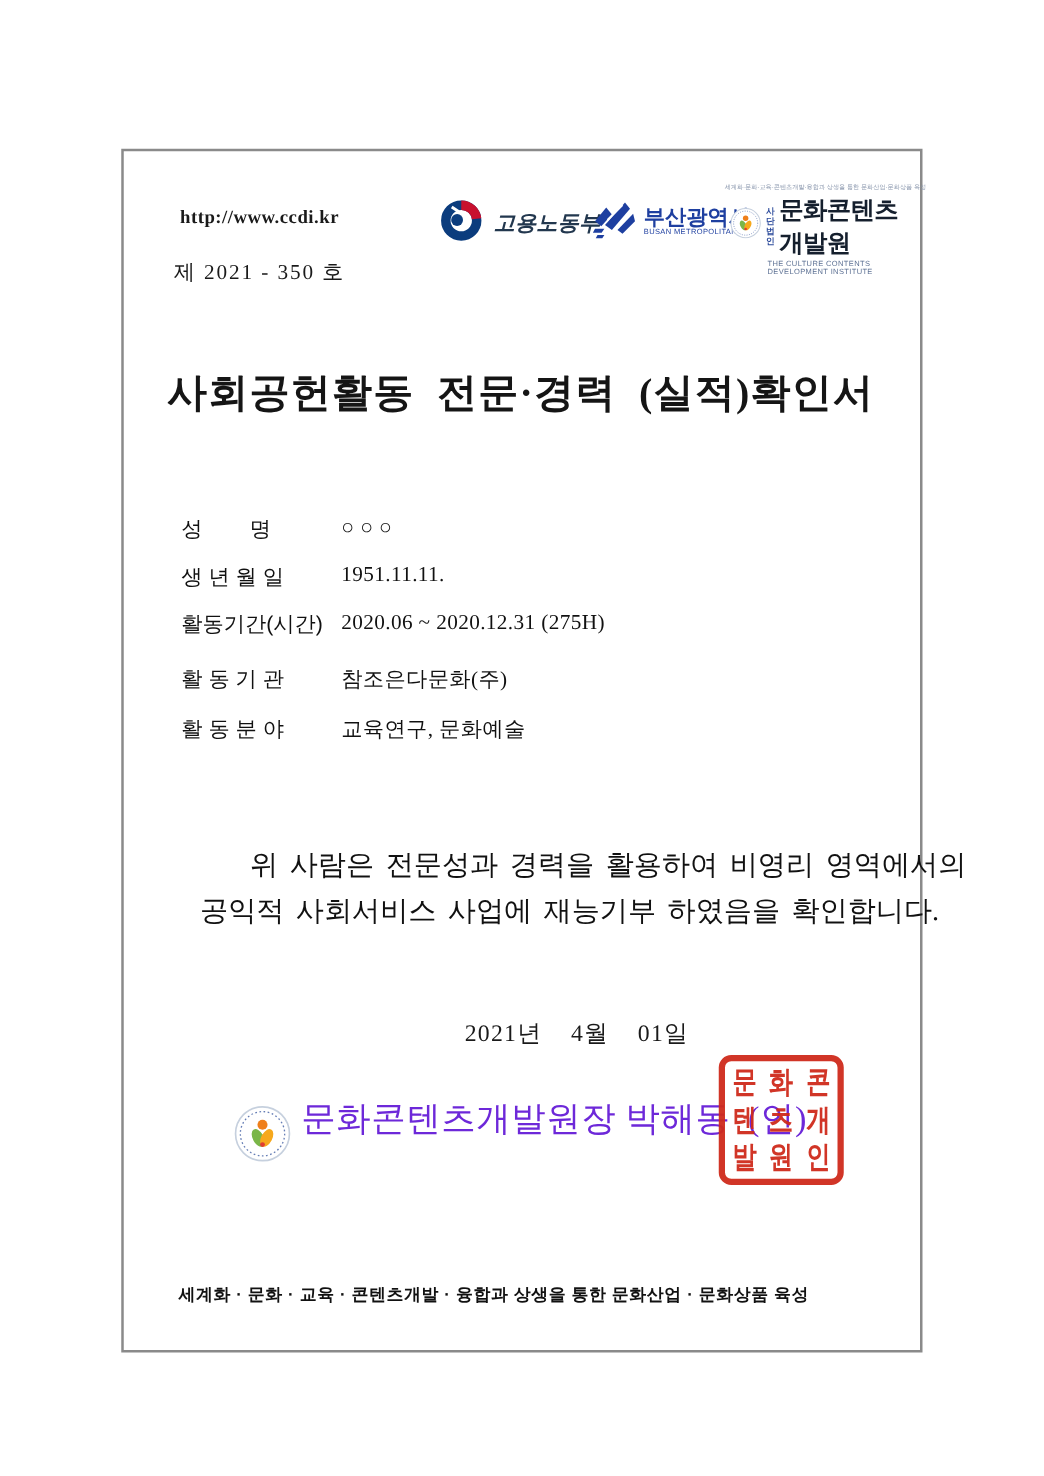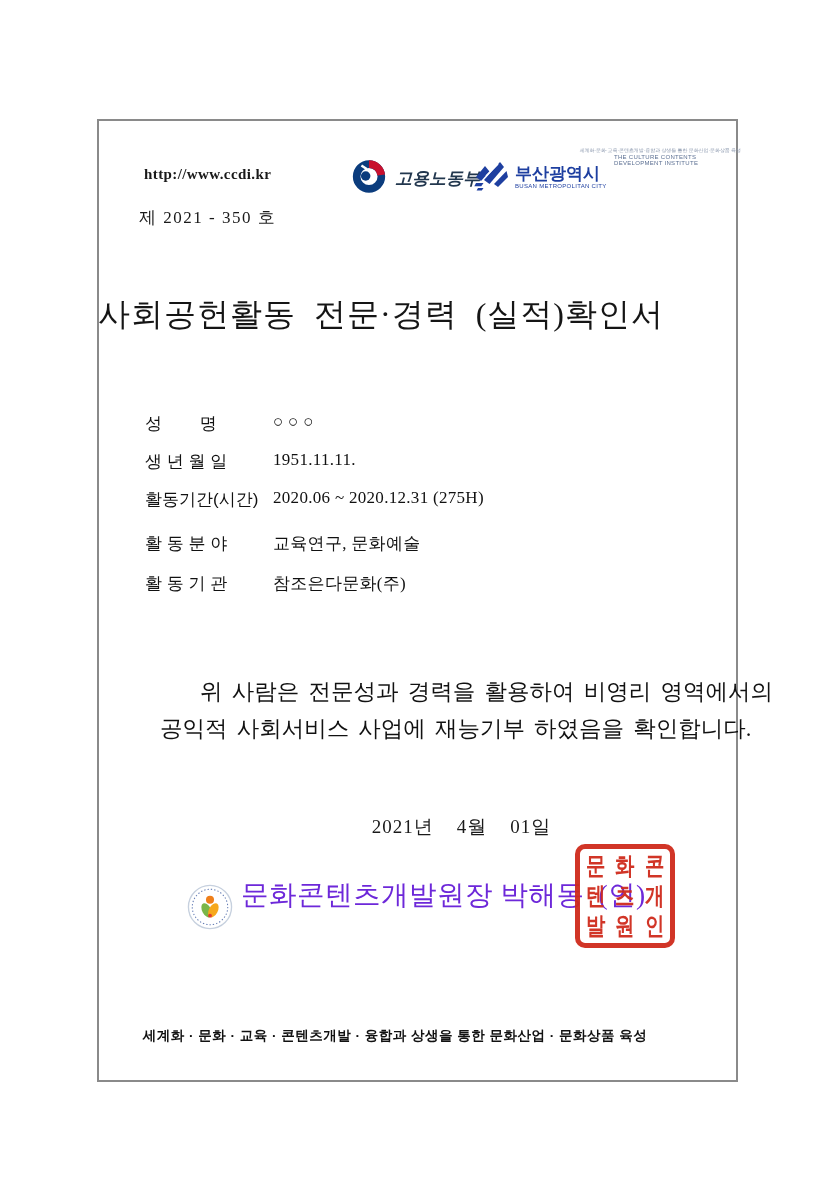--- a/index.html
+++ b/index.html
@@ -21,21 +21,21 @@
   .busan-text{display:flex;flex-direction:column;line-height:1.05;}
   .busan-label{font-size:17px;font-weight:bold;color:#1e3fa0;}
   .busan-sub{font-size:6px;color:#1e3fa0;letter-spacing:.3px;}
   .ccdi{left:584px;top:147px;width:153px;display:flex;flex-direction:column;align-items:center;}
   .ccdi-slogan{font-size:6px;color:#8a97ad;white-space:nowrap;transform:scale(.82);line-height:1;}
   .ccdi-main-row{display:flex;align-items:center;gap:2px;margin-top:1px;}
   .ccdi-orgtype{font-size:7px;line-height:1.15;color:#2b4a9b;font-weight:bold;text-align:center;}
   .ccdi-label{font-size:19.5px;font-weight:800;color:#151f2d;letter-spacing:-.5px;}
   .ccdi-sub{font-size:6px;color:#5c7093;letter-spacing:.3px;margin-top:1px;margin-left:30px;}
 
-  .title{left:98px;top:293px;width:637px;font-size:32px;letter-spacing:1px;color:#151515;}
+  .title{left:98px;top:293px;width:637px;text-align:center;font-size:32px;letter-spacing:1px;color:#151515;font-weight:bold;}
 
   .fields{left:145px;top:412px;width:500px;}
   .field-row{display:flex;align-items:flex-start;height:22px;margin-bottom:16px;}
   .field-row:nth-of-type(3){margin-bottom:22px;}
   .field-row:nth-of-type(4){margin-bottom:18px;}
   .field-label{flex:0 0 128px;font-size:17px;color:#111;}
   .field-value{font-size:17px;letter-spacing:.3px;color:#111;}
 
   .body-text{left:112px;top:673px;width:613px;font-size:22.5px;line-height:37px;
              text-indent:40px;text-align:justify;word-spacing:3.5px;color:#111;margin-left:48px;}
@@ -92,20 +92,37 @@
       </svg>
     </span>
     <span class="busan-text">
       <span class="sans busan-label">부산광역시</span>
       <span class="sans busan-sub">BUSAN METROPOLITAN CITY</span>
     </span>
   </div>
 
   <div class="abs ccdi">
     <span class="sans ccdi-slogan">세계화·문화·교육·콘텐츠개발·융합과 상생을 통한 문화산업·문화상품 육성</span>
+    <span class="ccdi-main-row">
+      <span>
+        <svg width="25" height="25" viewBox="0 0 48 48">
+          <circle cx="24" cy="24" r="22.5" fill="#ffffff" stroke="#c6d0de" stroke-width="1.6"></circle>
+          <circle cx="24" cy="24" r="18.5" fill="none" stroke="#4a66a8" stroke-width="1.2" stroke-dasharray="1.5 2.2" opacity=".85"></circle>
+          <circle cx="24" cy="16.5" r="4.2" fill="#ef7f1a"></circle>
+          <ellipse cx="20.5" cy="27.5" rx="4.6" ry="8" fill="#7ab648" transform="rotate(-28 20.5 27.5)"></ellipse>
+          <ellipse cx="27.5" cy="27.5" rx="4.6" ry="8" fill="#f6a81c" transform="rotate(28 27.5 27.5)"></ellipse>
+          <circle cx="24" cy="33" r="2" fill="#e03c31"></circle>
+        </svg>
+      </span>
+      <span class="ccdi-orgtype">
+        <span>사단</span><br>
+        <span>법인</span>
+      </span>
+      <span class="sans ccdi-label">문화콘텐츠개발원</span>
+    </span>
     <span class="sans ccdi-sub">THE CULTURE CONTENTS DEVELOPMENT INSTITUTE</span>
   </div>
 
   <div class="abs doc-number">제 2021 - 350 호</div>
 
   <div class="abs title pre">사회공헌활동  전문·경력  (실적)확인서</div>
 
   <div class="abs fields">
     <div class="field-row">
       <span class="field-label sans pre">성        명</span>
@@ -113,26 +130,26 @@
     </div>
     <div class="field-row">
       <span class="field-label sans pre">생 년 월 일</span>
       <span class="field-value">1951.11.11.</span>
     </div>
     <div class="field-row">
       <span class="field-label sans pre">활동기간(시간)</span>
       <span class="field-value">2020.06 ~ 2020.12.31 (275H)</span>
     </div>
     <div class="field-row">
+      <span class="field-label sans pre">활 동 기 관</span>
+      <span class="field-value">참조은다문화(주)</span>
+    </div>
+    <div class="field-row">
       <span class="field-label sans pre">활 동 분 야</span>
       <span class="field-value">교육연구, 문화예술</span>
-    </div>
-    <div class="field-row">
-      <span class="field-label sans pre">활 동 기 관</span>
-      <span class="field-value">참조은다문화(주)</span>
     </div>
   </div>
 
   <div class="abs body-text">위 사람은 전문성과 경력을 활용하여 비영리 영역에서의 공익적 사회서비스 사업에 재능기부 하였음을 확인합니다.</div>
 
   <div class="abs date-line pre">2021년    4월    01일</div>
 
   <div class="abs sig-emblem">
     <svg width="46" height="46" viewBox="0 0 48 48">
       <circle cx="24" cy="24" r="22.5" fill="#ffffff" stroke="#c6d0de" stroke-width="1.4"></circle>

